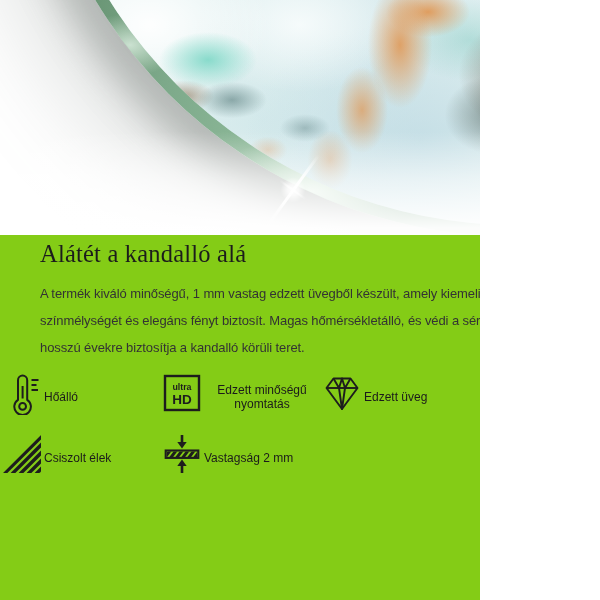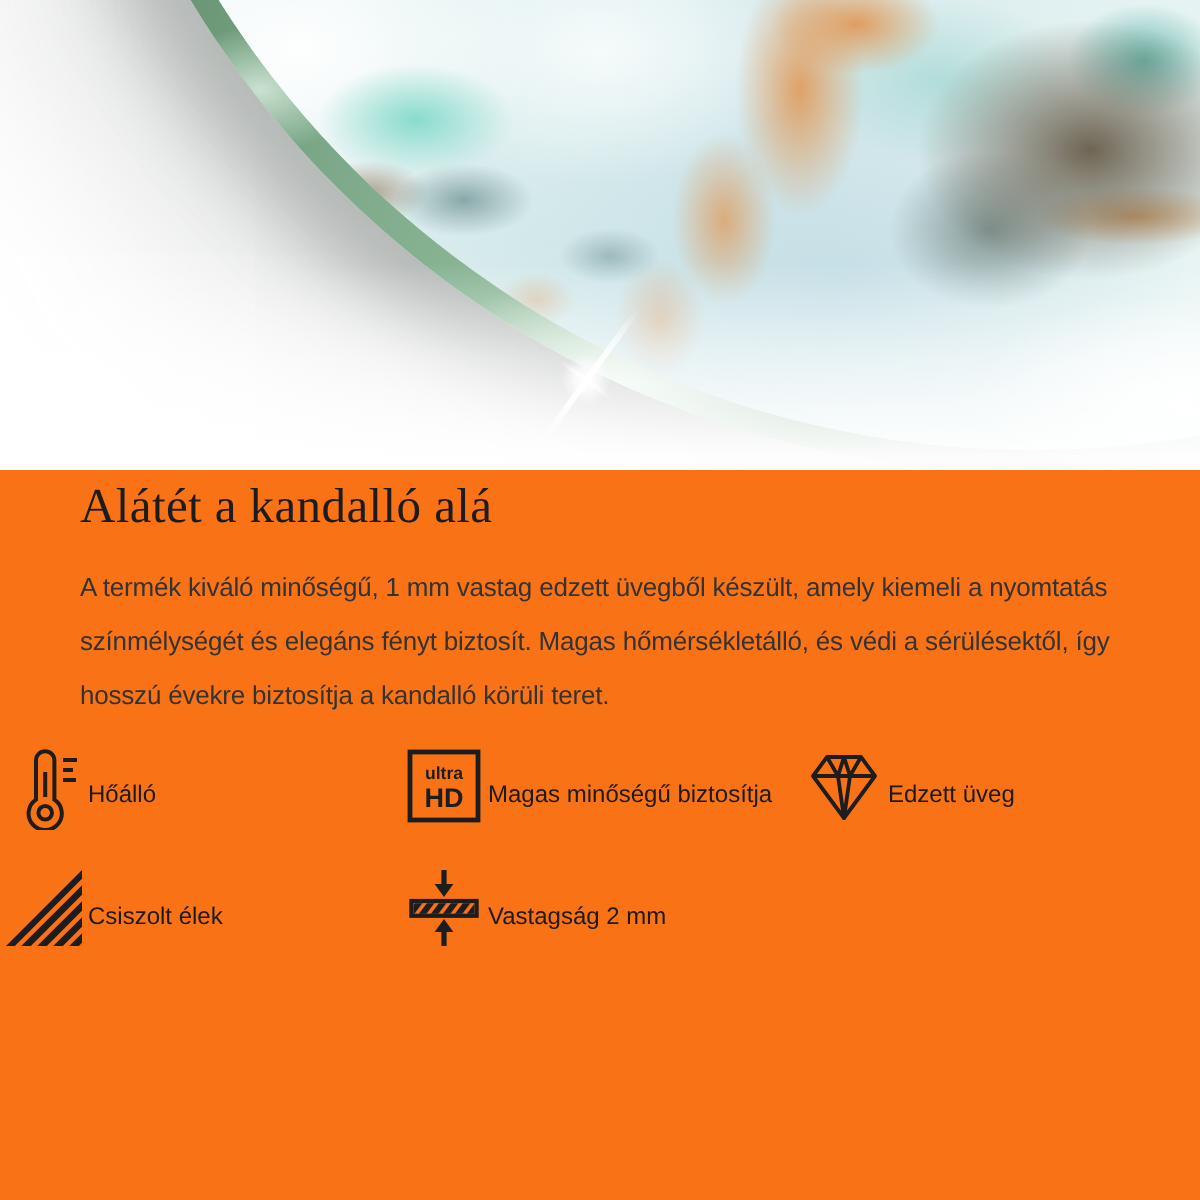--- a/index.html
+++ b/index.html
@@ -1,18 +1,18 @@
 <!DOCTYPE html>
 <html><head>
 <meta charset="utf-8">
 <style>
   * { margin:0; padding:0; box-sizing:border-box; }
   html,body { width:600px; background:#fff; }
   body { font-family:"Liberation Sans","DejaVu Sans",sans-serif; color:#1d1d1d; }
-  .page { position:relative; width:600px; height:600px; background:#f97316; overflow:hidden; }
+  .page { position:relative; width:480px; height:600px; background:#84cc16; overflow:hidden; }
 
   
   .hero { position:relative; width:600px; height:235px; background:#fff; overflow:hidden; }
   .glass-shadow { position:absolute; left:26px; top:-736px; width:972px; height:972px; border-radius:50%;
     box-shadow:-24px 16px 34px rgba(104,114,108,.38), -60px 44px 90px rgba(122,134,128,.22); }
   .glass-rim { position:absolute; inset:0; clip-path:circle(486px at 512px -250px);
     background:
       radial-gradient(150px 80px at 310px 192px, rgba(236,248,238,.95), rgba(236,248,238,0) 70%),
       radial-gradient(70px 45px at 130px 45px,  rgba(225,242,229,.8),  rgba(225,242,229,0) 70%),
       radial-gradient(120px 60px at 470px 215px, rgba(142,186,154,.8), rgba(142,186,154,0) 75%),
@@ -106,21 +106,21 @@
     </div>
 
     <div class="feature">
       <span class="ficon">
         <svg viewBox="0 0 44 44">
           <rect x="5" y="5" width="34" height="34" fill="none" stroke="#1d1d1d" stroke-width="2.4"></rect>
           <text x="22" y="18.5" text-anchor="middle" fill="#1d1d1d" font-size="8.8" font-weight="600" font-family="'Liberation Sans',sans-serif">ultra</text>
           <text x="22" y="32.5" text-anchor="middle" fill="#1d1d1d" font-size="13.5" font-weight="bold" font-family="'Liberation Sans',sans-serif">HD</text>
         </svg>
       </span>
-      <span class="flabel">Magas minőségű biztosítja</span>
+      <span class="flabel">Edzett minőségű nyomtatás</span>
     </div>
 
 
     <div class="feature">
       <span class="ficon">
         <svg viewBox="0 0 44 44" fill="none" stroke="#1d1d1d" stroke-width="1.9" stroke-linejoin="round">
           <path d="M13.5 7.5 H30.5 L37.5 17 22 38 6.5 17 Z"></path>
           <path d="M6.5 17 H37.5"></path>
           <path d="M13.5 7.5 L19 17 L22 7.5 L25 17 L30.5 7.5"></path>
           <path d="M19 17 L22 38 L25 17"></path>

